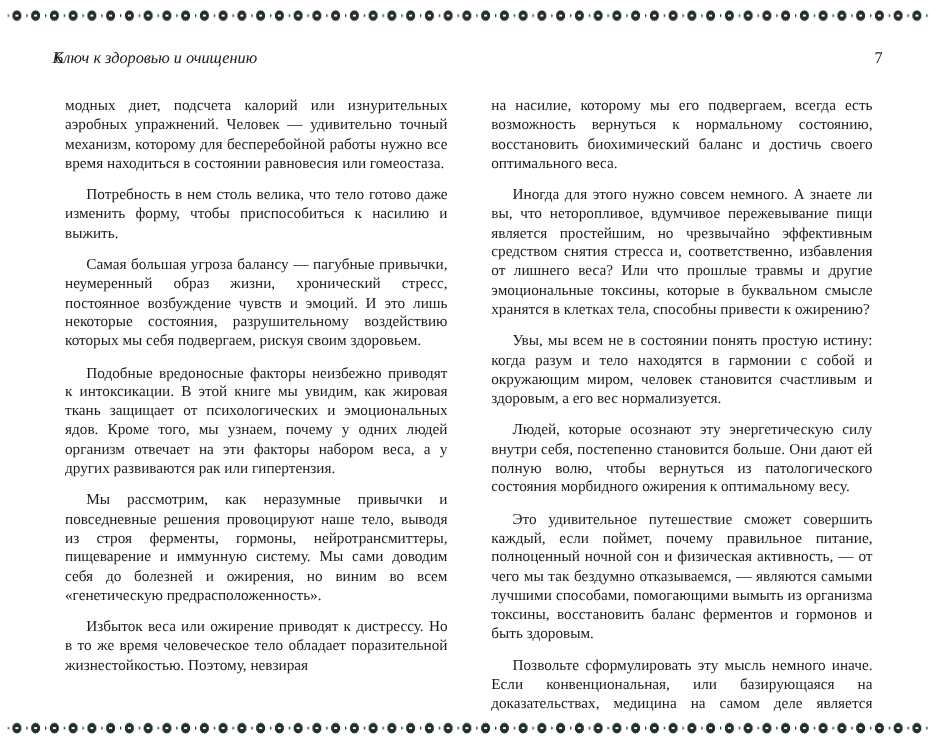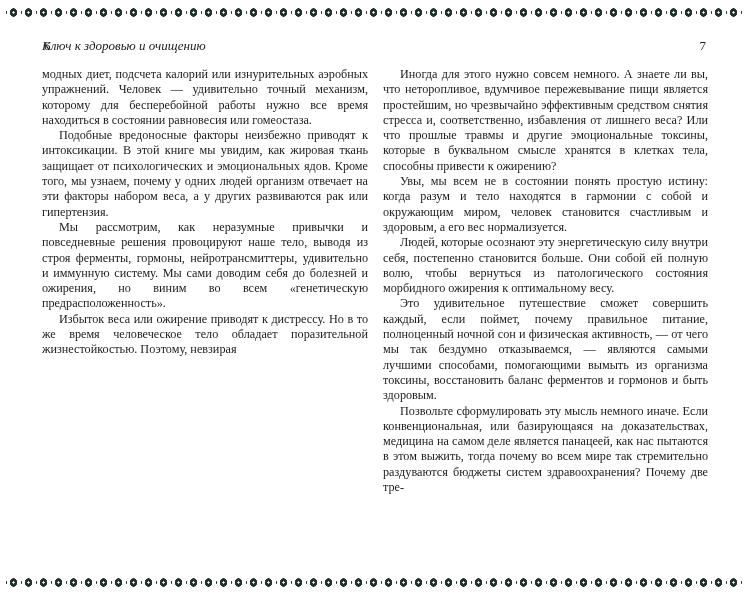--- a/index.html
+++ b/index.html
@@ -61,21 +61,21 @@
     font-style: italic;
     white-space: nowrap;
   }
   .page-body {
     font-size: 12.2px;
     line-height: 15.3px;
     text-align: justify;
     overflow: hidden;
   }
   .page-body p {
-    margin: 0;
+    margin: 10px;
     padding: 0;
     text-indent: 17px;
   }
   .page-body p.cont {
     text-indent: 0;
   }
 </style>
 </head>
 <body>
 
@@ -85,34 +85,37 @@
 
   <div class="pages">
 
     <section class="page left">
       <header class="page-header">
         <span class="pagenum">6</span>
         <span class="running">Ключ к здоровью и очищению</span>
       </header>
       <div class="page-body">
         <p class="cont">модных диет, подсчета калорий или изнурительных аэробных упражнений. Человек — удивительно точный механизм, которому для бесперебойной работы нужно все время находиться в состоянии равновесия или гомеостаза.</p>
+        <p>Потребность в нем столь велика, что тело готово даже изменить форму, чтобы приспособиться к насилию и выжить.</p>
+        <p>Самая большая угроза балансу — пагубные привычки, неумеренный образ жизни, хронический стресс, постоянное возбуждение чувств и эмоций. И это лишь некоторые состояния, разрушительному воздействию которых мы себя подвергаем, рискуя своим здоровьем.</p>
         <p>Подобные вредоносные факторы неизбежно приводят к интоксикации. В этой книге мы увидим, как жировая ткань защищает от психологических и эмоциональных ядов. Кроме того, мы узнаем, почему у одних людей организм отвечает на эти факторы набором веса, а у других развиваются рак или гипертензия.</p>
-        <p>Мы рассмотрим, как неразумные привычки и повседневные решения провоцируют наше тело, выводя из строя ферменты, гормоны, нейротрансмиттеры, удивительно и иммунную систему. Мы сами доводим себя до болезней и ожирения, но виним во всем «генетическую предрасположенность».</p>
+        <p>Мы рассмотрим, как неразумные привычки и повседневные решения провоцируют наше тело, выводя из строя ферменты, гормоны, нейротрансмиттеры, пищеварение и иммунную систему. Мы сами доводим себя до болезней и ожирения, но виним во всем «генетическую предрасположенность».</p>
         <p>Избыток веса или ожирение приводят к дистрессу. Но в то же время человеческое тело обладает поразительной жизнестойкостью. Поэтому, невзирая</p>
       </div>
     </section>
 
     <section class="page right">
       <header class="page-header">
         <span class="pagenum">7</span>
       </header>
       <div class="page-body">
+        <p class="cont">на насилие, которому мы его подвергаем, всегда есть возможность вернуться к нормальному состоянию, восстановить биохимический баланс и достичь своего оптимального веса.</p>
         <p>Иногда для этого нужно совсем немного. А знаете ли вы, что неторопливое, вдумчивое пережевывание пищи является простейшим, но чрезвычайно эффективным средством снятия стресса и, соответственно, избавления от лишнего веса? Или что прошлые травмы и другие эмоциональные токсины, которые в буквальном смысле хранятся в клетках тела, способны привести к ожирению?</p>
         <p>Увы, мы всем не в состоянии понять простую истину: когда разум и тело находятся в гармонии с собой и окружающим миром, человек становится счастливым и здоровым, а его вес нормализуется.</p>
-        <p>Людей, которые осознают эту энергетическую силу внутри себя, постепенно становится больше. Они собой ей полную волю, чтобы вернуться из патологического состояния морбидного ожирения к оптимальному весу.</p>
+        <p>Людей, которые осознают эту энергетическую силу внутри себя, постепенно становится больше. Они дают ей полную волю, чтобы вернуться из патологического состояния морбидного ожирения к оптимальному весу.</p>
         <p>Это удивительное путешествие сможет совершить каждый, если поймет, почему правильное питание, полноценный ночной сон и физическая активность, — от чего мы так бездумно отказываемся, — являются самыми лучшими способами, помогающими вымыть из организма токсины, восстановить баланс ферментов и гормонов и быть здоровым.</p>
         <p>Позвольте сформулировать эту мысль немного иначе. Если конвенциональная, или базирующаяся на доказательствах, медицина на самом деле является панацеей, как нас пытаются в этом выжить, тогда почему во всем мире так стремительно раздуваются бюджеты систем здравоохранения? Почему две тре-</p>
       </div>
     </section>
 
   </div>
 
   <div class="ornament"></div>
 
 </div>

